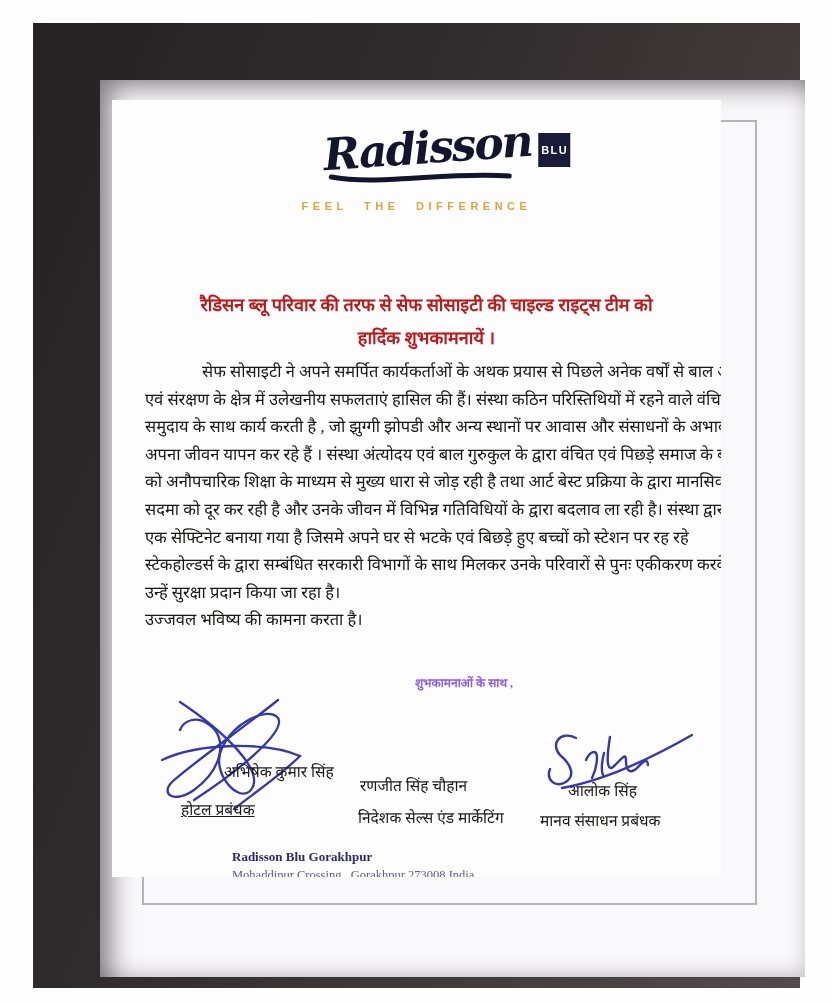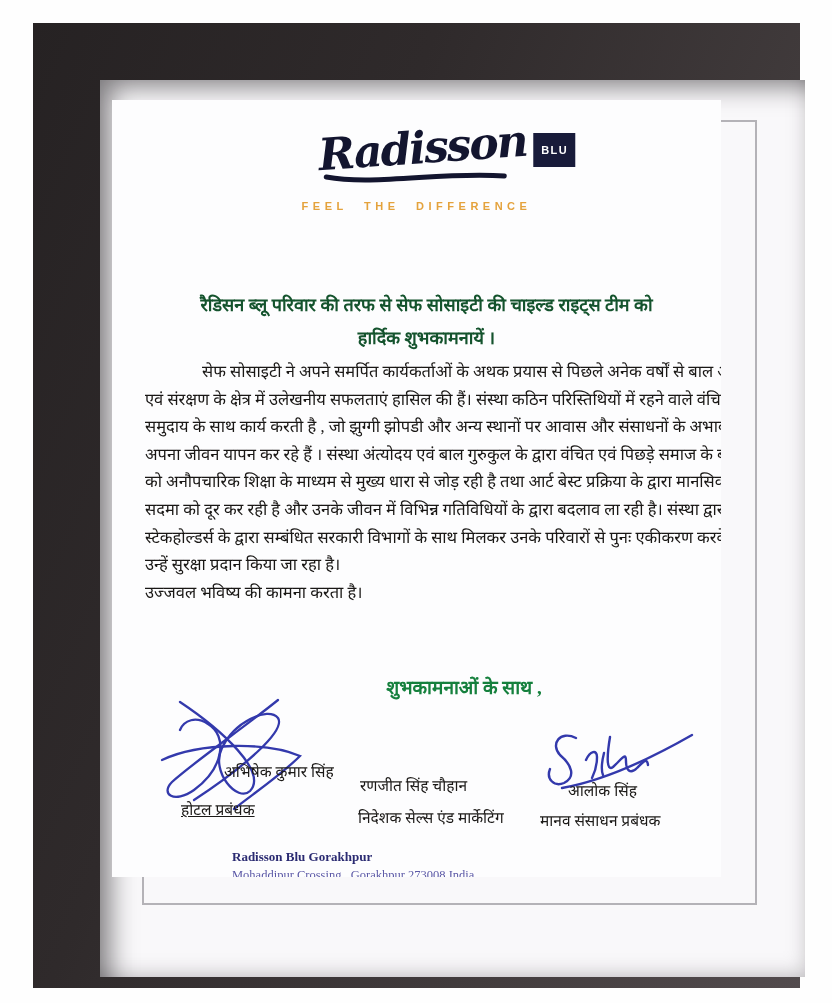--- a/index.html
+++ b/index.html
@@ -31,44 +31,44 @@
   
   .logo-row{position:absolute;left:335px;top:24px;transform:translateX(-50%);display:flex;align-items:flex-start;}
   .radisson-wrap{position:relative;}
   .radisson-script{
     font-family:"DejaVu Serif",serif;font-style:italic;font-weight:bold;
     font-size:44px;line-height:48px;color:#13152f;letter-spacing:-2px;
     transform:rotate(-4deg);display:inline-block;
   }
   .swoosh{position:absolute;left:2px;top:44px;}
   .blu-badge{
-    width:42px;height:34px;background:#181b3a;color:#ffffff;
+    width:32px;height:34px;background:#181b3a;color:#ffffff;
     display:flex;align-items:center;justify-content:center;
     font-family:"Liberation Sans",sans-serif;font-size:11px;font-weight:bold;
     letter-spacing:1.5px;margin-left:7px;margin-top:9px;
   }
   .tagline{
     position:absolute;left:0;right:0;top:100px;text-align:center;
     font-family:"Liberation Sans",sans-serif;font-weight:bold;
     font-size:11px;letter-spacing:4.5px;word-spacing:9px;color:#e4a23c;
   }
   
   .heading{
     position:absolute;left:0;right:0;top:189px;text-align:center;
-    font-size:18px;line-height:33px;font-weight:bold;color:#14532d;padding-left:20px;
+    font-size:18px;line-height:33px;font-weight:bold;color:#b91c1c;padding-left:20px;
   }
   .body-text{
     position:absolute;left:33px;top:258px;width:548px;
     font-size:16.5px;line-height:27.6px;color:#191715;
   }
   .body-line{white-space:nowrap;}
   .body-line.indent{padding-left:57px;}
   .closing{
     position:absolute;left:352px;top:574px;transform:translateX(-50%);
-    font-size:19px;font-weight:bold;color:#15803d;white-space:nowrap;
+    font-size:12px;font-weight:bold;color:#8b5cf6;white-space:nowrap;
   }
   
   .sig-svg{position:absolute;}
   .sig-name,.sig-title{position:absolute;font-size:15.5px;color:#1b1917;white-space:nowrap;}
   .sig1-svg{left:38px;top:596px;}
   .sig1-name{left:68px;top:660px;margin-left:44px;}
   .sig1-title{left:69px;top:698px;text-decoration:underline;}
   .sig2-name{left:248px;top:674px;}
   .sig2-title{left:246px;top:706px;}
   .sig3-svg{left:430px;top:624px;}
@@ -107,20 +107,21 @@
       <div>हार्दिक शुभकामनायें ।</div>
     </div>
 
     <div class="body-text">
       <div class="body-line indent">सेफ सोसाइटी ने अपने समर्पित कार्यकर्ताओं के अथक प्रयास से पिछले अनेक वर्षों से बाल अधिकार</div>
       <div class="body-line">एवं संरक्षण के क्षेत्र में उलेखनीय सफलताएं हासिल की हैं।  संस्था कठिन परिस्तिथियों में रहने वाले वंचित</div>
       <div class="body-line">समुदाय के साथ कार्य करती है , जो झुग्गी झोपडी और अन्य स्थानों पर आवास और संसाधनों के अभाव में</div>
       <div class="body-line">अपना जीवन यापन कर रहे हैं । संस्था अंत्योदय एवं बाल गुरुकुल के द्वारा वंचित एवं पिछड़े समाज के बच्चों</div>
       <div class="body-line">को अनौपचारिक शिक्षा के माध्यम से मुख्य धारा से जोड़ रही है तथा आर्ट बेस्ट प्रक्रिया के द्वारा मानसिक</div>
       <div class="body-line">सदमा को दूर कर रही है और उनके जीवन में विभिन्न गतिविधियों के द्वारा बदलाव ला रही है।  संस्था द्वारा</div>
+      <div class="body-line">एक सेफ्टिनेट बनाया गया है जिसमे अपने घर से भटके एवं बिछड़े हुए बच्चों को स्टेशन पर रह रहे</div>
       <div class="body-line">स्टेकहोल्डर्स के द्वारा सम्बंधित सरकारी विभागों के साथ मिलकर उनके परिवारों से पुनः एकीकरण करके</div>
       <div class="body-line">उन्हें सुरक्षा प्रदान किया जा रहा है।</div>
       <div class="body-line">उज्जवल भविष्य की कामना करता है।</div>
     </div>
 
     <div class="closing">शुभकामनाओं के साथ ,</div>
 
     <svg class="sig-svg sig1-svg" width="185" height="115" viewBox="0 0 185 115">
       <g stroke="#3339ac" stroke-width="2.3" fill="none" stroke-linecap="round">
         <path d="M30 6 C 72 34, 118 76, 100 95 C 88 107, 60 76, 72 52 C 84 26, 118 10, 128 22 C 136 34, 96 70, 44 104"></path>

